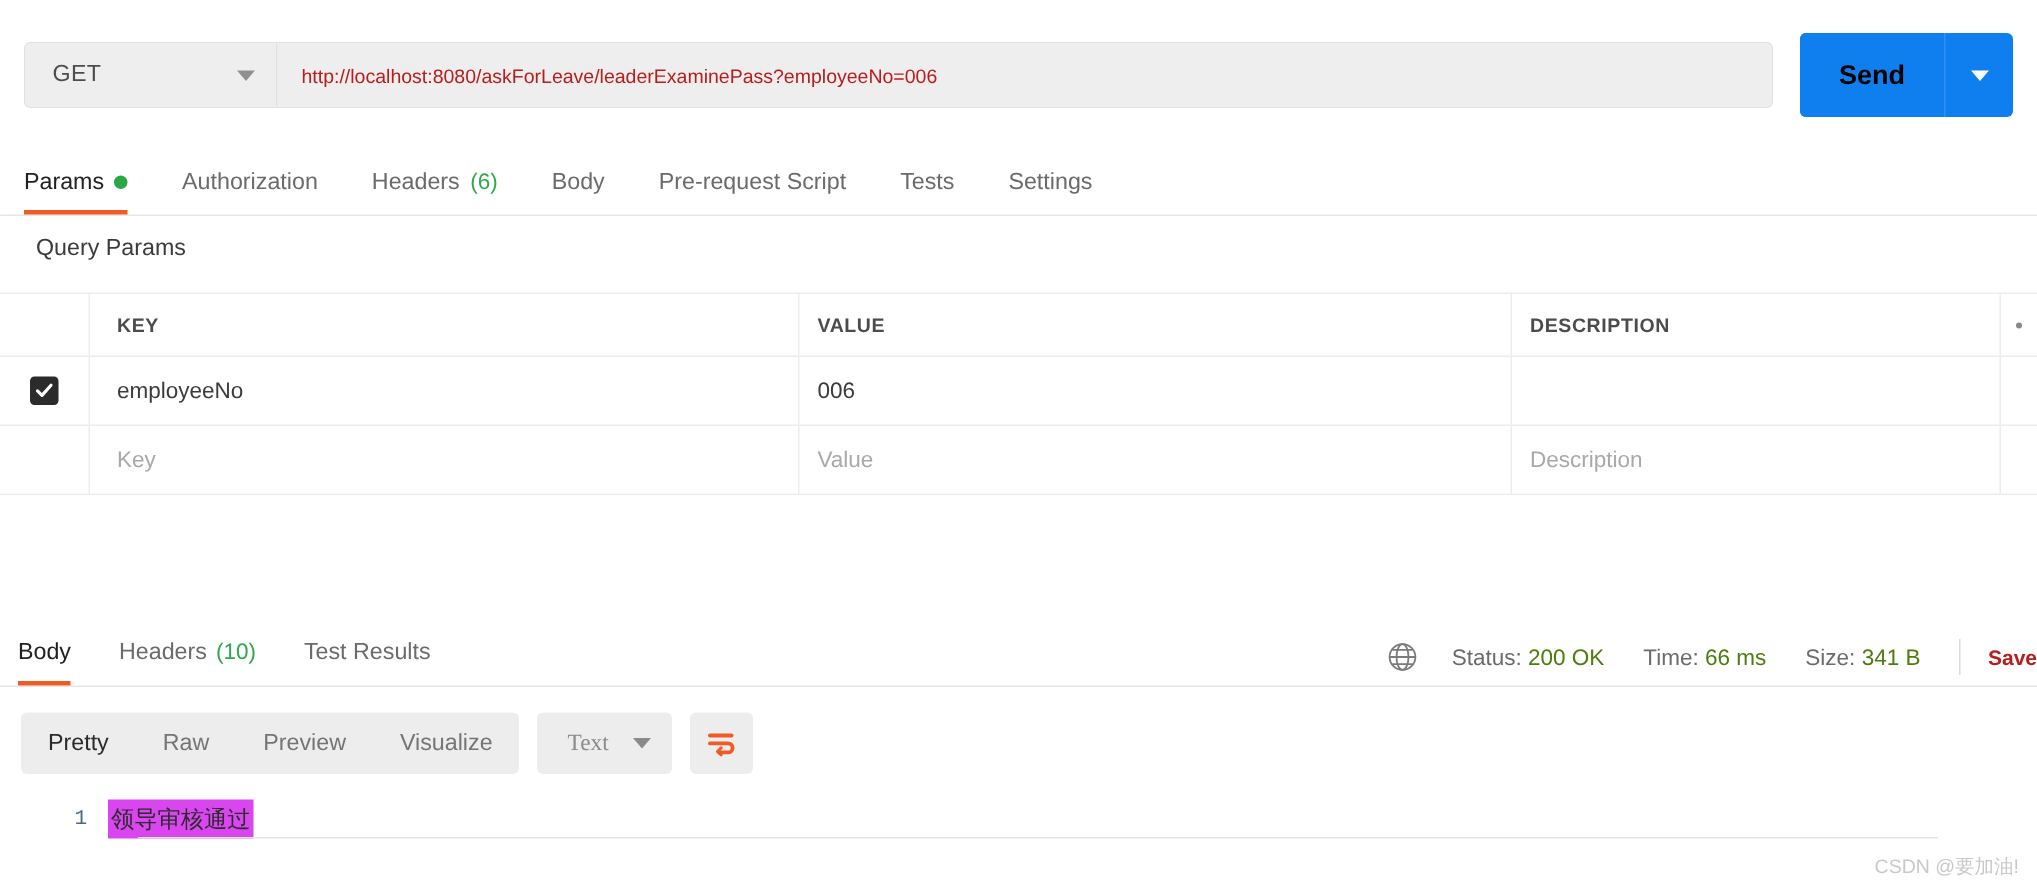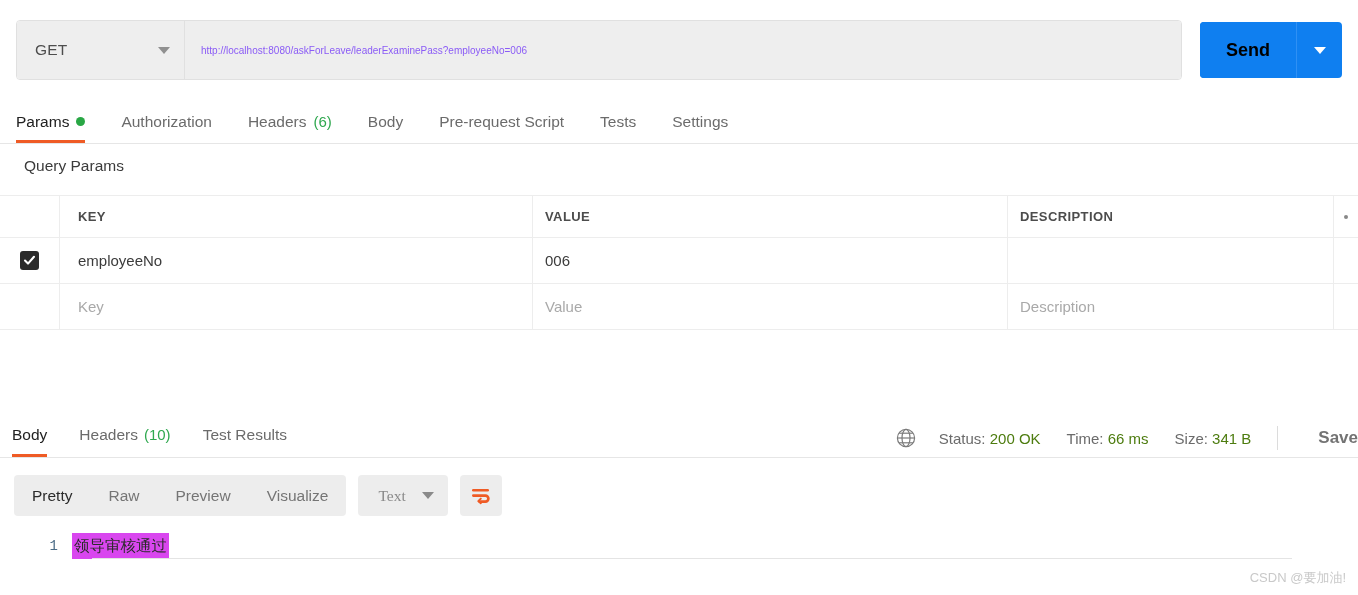--- a/index.html
+++ b/index.html
@@ -10,21 +10,21 @@
     overflow: hidden;
   }
   .app { position: relative; width: 1358px; height: 595px; background: #fff; }
 
   
   .url-row {
     position: absolute; left: 0; top: 0; width: 1358px; height: 100px;
     display: flex; align-items: center; padding: 0 16px;
   }
   .method-url {
-    display: flex; flex: 1 1 auto; height: 60px;
+    display: flex; flex: 1 1 auto; height: 44px;
     border: 1px solid #e0e0e0; border-radius: 4px; overflow: hidden;
     background: #fff;
   }
   .method-select {
     width: 168px; height: 100%;
     background: #eeeeee;
     display: flex; align-items: center; justify-content: space-between;
     padding: 0 14px 0 18px;
     border-right: 1px solid #e0e0e0;
     cursor: pointer;
@@ -33,21 +33,21 @@
   .caret-down {
     width: 0; height: 0;
     border-left: 6px solid transparent; border-right: 6px solid transparent;
     border-top: 7px solid #909090;
   }
   .url-input {
     flex: 1; height: 100%;
     background: #eeeeee;
     display: flex; align-items: center;
     padding: 0 16px;
-    font-size: 10px; color: #8b5cf6;
+    font-size: 13px; color: #b91c1c;
     cursor: text;
     white-space: nowrap; overflow: hidden;
   }
   .send-group {
     display: flex; margin-left: 18px; height: 56px;
     background: #0f7ff0; border-radius: 4px; overflow: hidden;
   }
   .send-btn {
     display: flex; align-items: center; justify-content: center;
     padding: 0 26px; color: #000000; font-size: 18px; font-weight: bold;
@@ -149,22 +149,22 @@
     position: absolute; right: 0; top: 418px; height: 40px;
     display: flex; align-items: center; gap: 0; padding-right: 0;
   }
   .globe { margin-right: 22px; display: flex; align-items: center; }
   .meta-item { font-size: 15px; color: #6b6b6b; margin-right: 26px; white-space: nowrap; }
   .meta-item b { font-weight: normal; color: #4d7c0f; }
   .meta-sep {
     width: 1px; height: 24px; background: #dcdcdc; margin-right: 18px;
   }
   .save-link {
-    font-size: 17px; color: #737373; font-weight: bold; cursor: pointer;
-    white-space: nowrap; overflow: hidden; margin-left: 22px;
+    font-size: 14px; color: #b91c1c; font-weight: bold; cursor: pointer;
+    white-space: nowrap; overflow: hidden;
   }
 
   
   .body-toolbar {
     position: absolute; left: 14px; top: 475px;
     display: flex; align-items: center; gap: 12px;
   }
   .segmented {
     display: flex; background: #ededed; border-radius: 4px; height: 41px;
     align-items: center;

